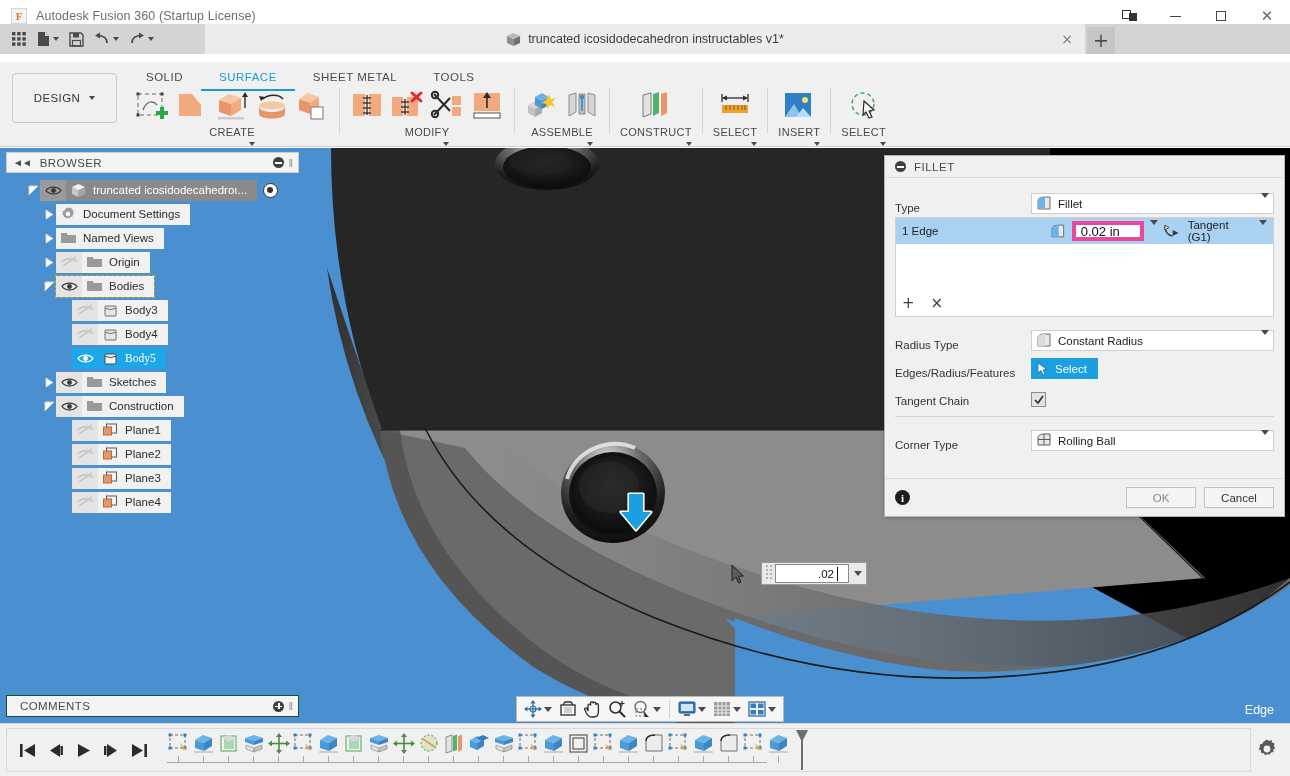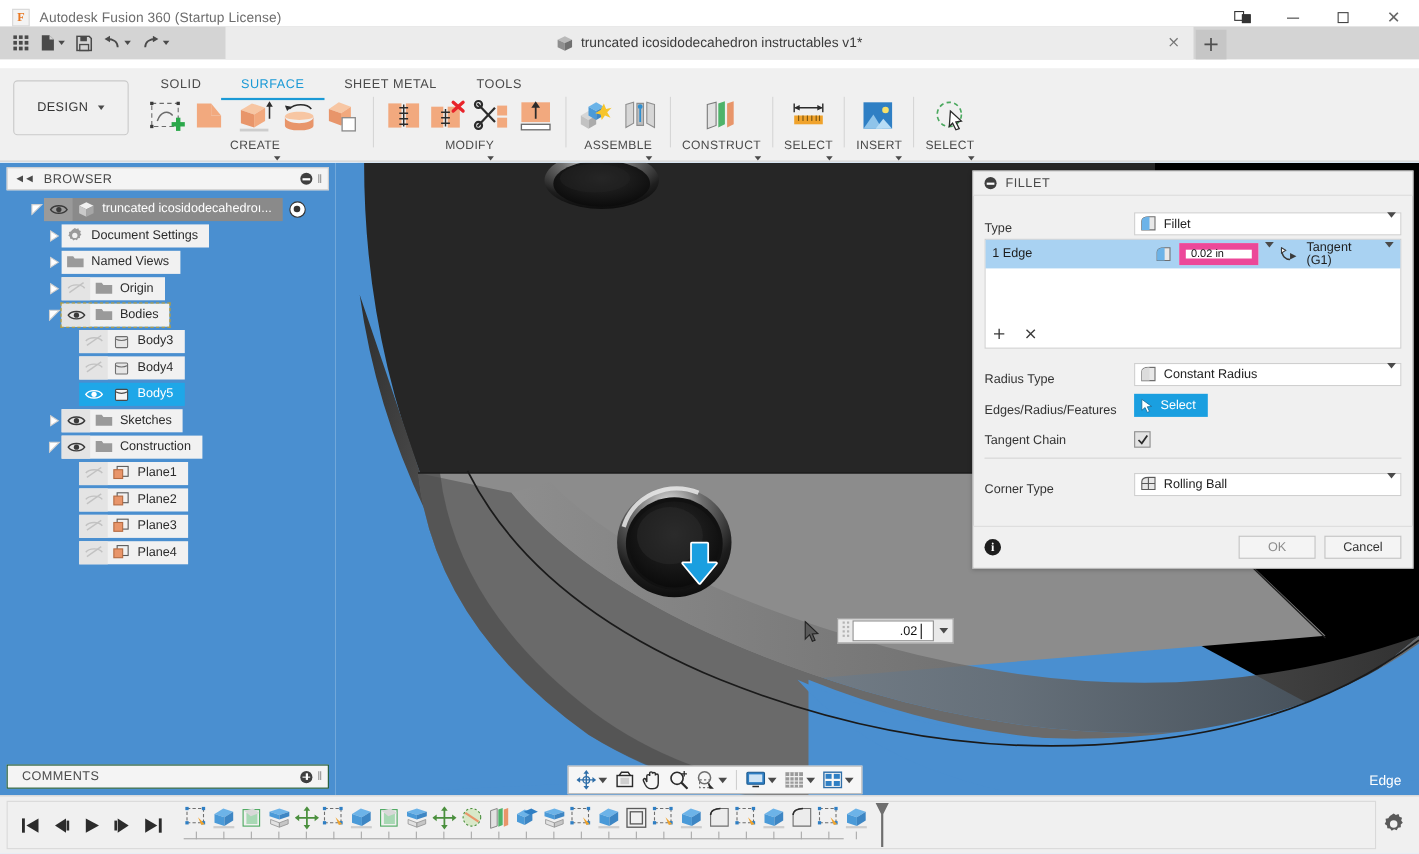--- a/index.html
+++ b/index.html
@@ -238,22 +238,22 @@
               border-top: 5px solid #4a4a4a; }
   .edge-list {
     border: 1px solid #cfcfcf; background: #fff; height: 100px; margin: 3px 0 6px; position: relative;
   }
   .edge-row {
     height: 26px; background: #a9d2f2; display: flex; align-items: center; padding: 0 6px; gap: 6px;
     font-size: 11.5px; color: #1d1d1d;
   }
   .edge-row .edge-name { width: 146px; }
   .num-field {
-    width: 74px; height: 20px; background: #fff; border: 6px solid #ec4899;
-    display: flex; align-items: center; padding-left: 5px; font-size: 10px; color: #111;
+    width: 74px; height: 20px; background: #fff; border: 4px solid #ec4899;
+    display: flex; align-items: center; padding-left: 5px; font-size: 13px; color: #111;
   }
   .edge-tools {
     position: absolute; left: 6px; bottom: 4px; display: flex; align-items: center; gap: 16px;
     font-size: 15px; color: #3a3a3a; font-family: "DejaVu Sans", sans-serif;
   }
   .select-btn {
     background: #1a9fe0; color: #fff; height: 21px; padding: 0 11px 0 6px;
     display: inline-flex; align-items: center; gap: 6px; font-size: 11.5px;
   }
   .checkbox {
@@ -947,21 +947,21 @@
           <span class="icon-cell">
             <svg width="15" height="15" viewBox="0 0 15 15">
               <rect x="2" y="3" width="11" height="10" rx="1" fill="#e6e6e6" stroke="#6e6e6e" stroke-width="1"></rect>
               <path d="M2 5.2 Q7.5 8 13 5.2" fill="none" stroke="#6e6e6e" stroke-width="1"></path>
             </svg>
           </span>
           <span class="node-label">Body4</span>
         </div>
       </div>
 
-      <div class="node" style="padding-left:66px;">
+      <div class="node" style="padding-left:66px;font-family:Liberation Serif, serif;">
         <div class="node-body hl">
           <span class="eye-cell">
             <svg width="17" height="11" viewBox="0 0 17 11">
               <path d="M1 5.5 C4 1 13 1 16 5.5 C13 10 4 10 1 5.5 Z" fill="none" stroke="#ffffff" stroke-width="1.3"></path>
               <circle cx="8.5" cy="5.5" r="2.4" fill="#ffffff"></circle>
             </svg>
           </span>
           <span class="icon-cell">
             <svg width="15" height="15" viewBox="0 0 15 15">
               <rect x="2" y="3" width="11" height="10" rx="1" fill="#f4f4f4" stroke="#4a4a4a" stroke-width="1"></rect>

